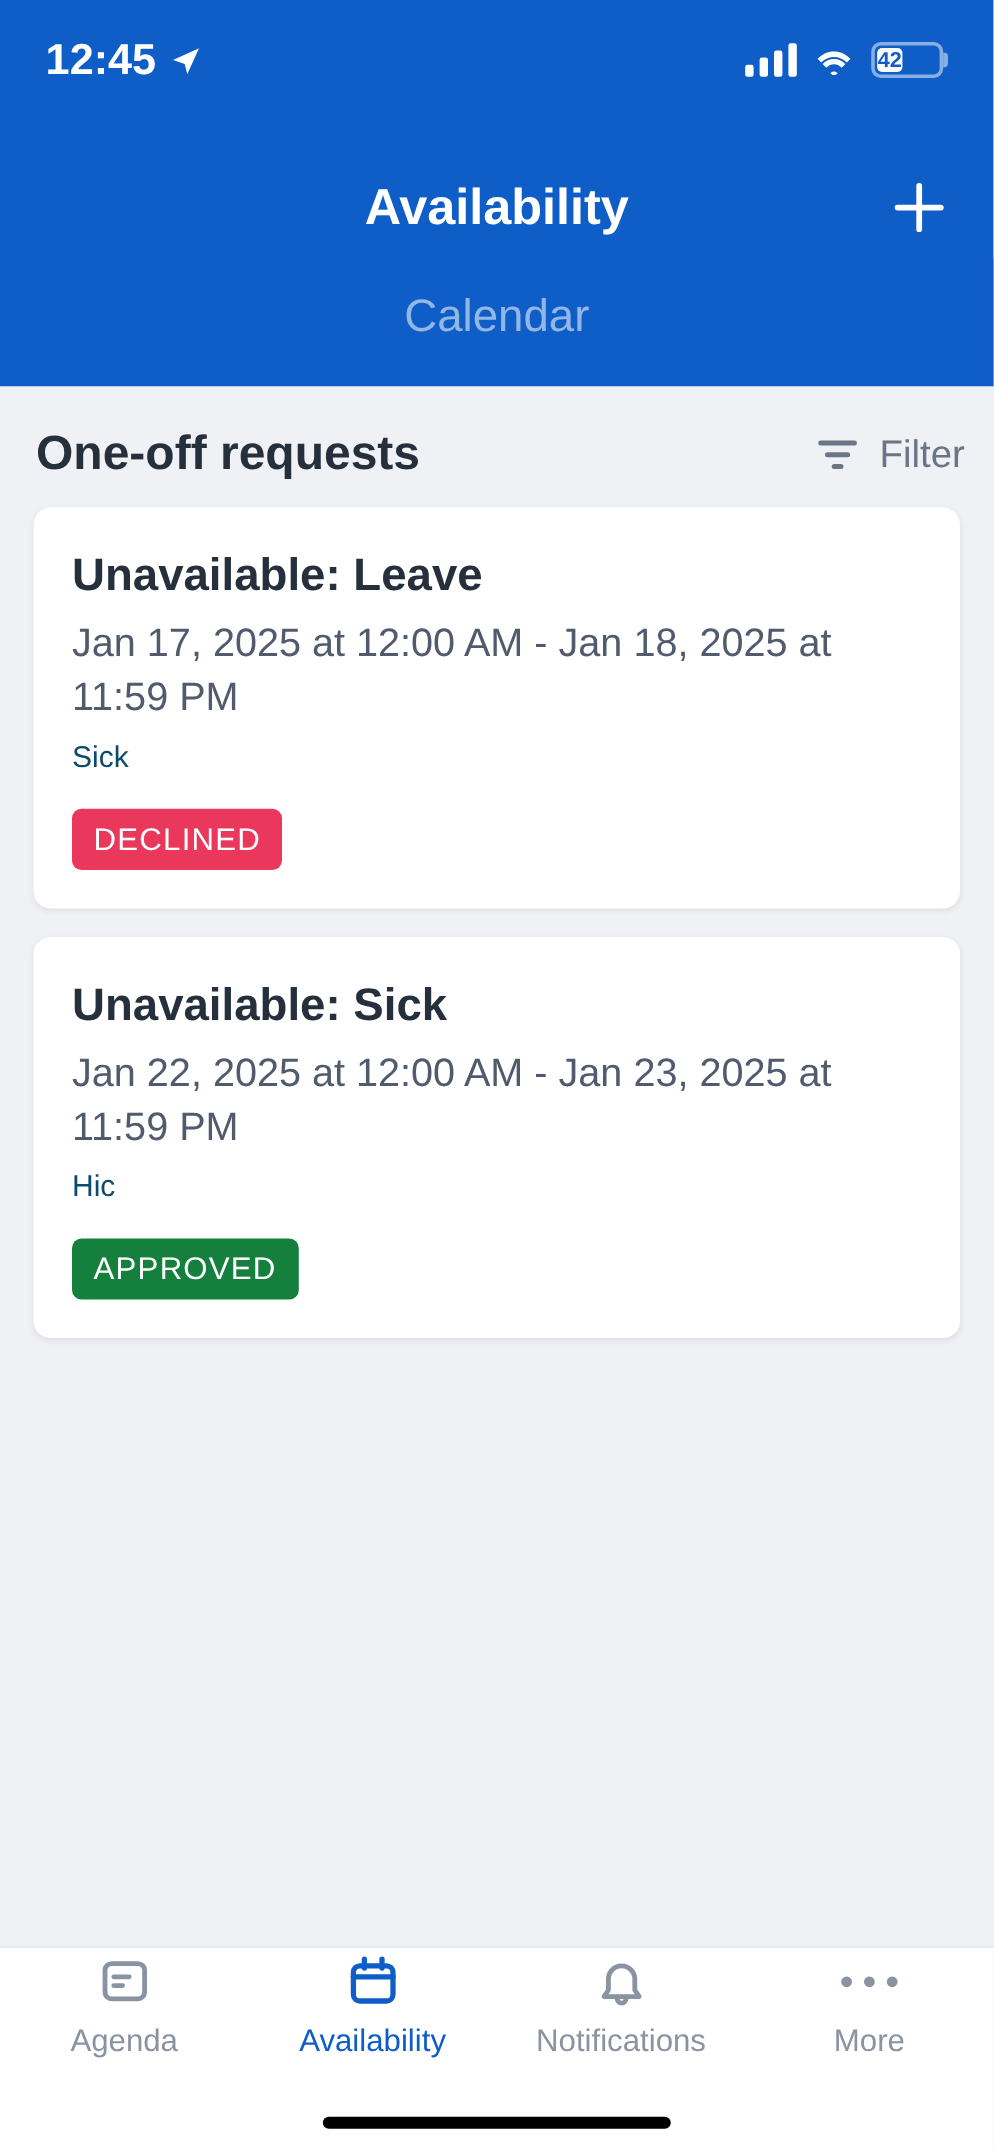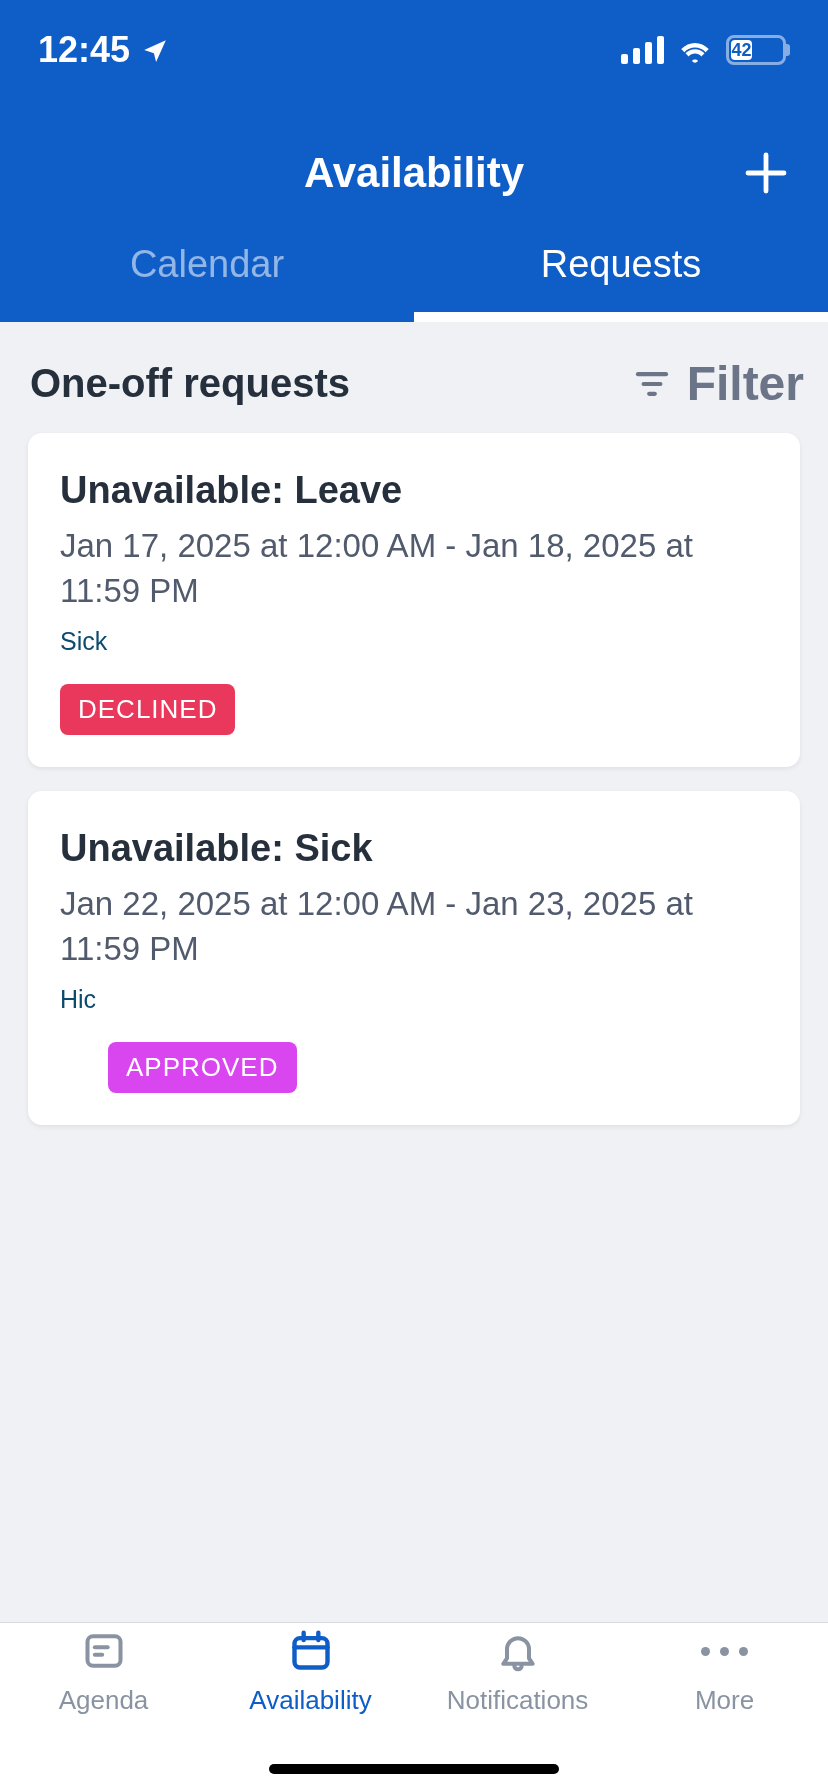--- a/index.html
+++ b/index.html
@@ -27,30 +27,30 @@
 
   
   .tabs { display:flex; background:#0f5dc7; height:106px; }
   .tab { flex:1; display:flex; align-items:center; justify-content:center; font-size:38px; font-weight:400; color:rgba(255,255,255,0.55); border-bottom:10px solid transparent; }
   .tab.active { color:#fff; border-bottom-color:#fff; }
 
   
   .content { flex:1; overflow:auto; background:#eff1f4; }
   .section-header { display:flex; align-items:center; justify-content:space-between; padding:34px 24px 22px 30px; }
   .section-title { font-size:40px; font-weight:800; color:#26303d; }
-  .filter-btn { display:flex; align-items:center; gap:18px; color:#6b7587; font-size:48px; font-weight:700; }
+  .filter-btn { display:flex; align-items:center; gap:18px; color:#6b7587; font-size:32px; font-weight:400; }
   .filter-icon-svg { display:block; }
 
   .card { background:#fff; margin:0 28px 24px 28px; border-radius:14px; box-shadow:0 2px 5px rgba(0,0,0,0.07); padding:36px 32px 32px 32px; }
   .card-title { font-size:38px; font-weight:800; color:#26303d; margin-bottom:12px; }
   .card-date { font-size:33px; font-weight:500; color:#515b6d; line-height:1.35; margin-bottom:14px; }
   .card-note { font-size:25px; font-weight:400; color:#0c4a6e; margin-bottom:28px; }
   .badge { display:inline-block; padding:10px 18px; border-radius:8px; font-size:26px; font-weight:400; letter-spacing:1px; color:#fff; }
   .badge.declined { background:#e9385b; }
-  .badge.approved { background:#d946ef;margin-left:48px; }
+  .badge.approved { background:#15803d; }
 
   
   .bottom-nav { height:170px; background:#fff; border-top:1px solid #d7dbe0; display:flex; padding-top:6px; }
   .nav-item { flex:1; display:flex; flex-direction:column; align-items:center; gap:12px; color:#8a93a2; font-size:26px; font-weight:500; }
   .nav-item.active { color:#0f5dc7; }
   .nav-icon { width:44px; height:44px; }
   .more-dots { display:flex; gap:10px; align-items:center; justify-content:center; height:44px; }
   .more-dots span { width:9px; height:9px; border-radius:50%; background:#8a93a2; }
 
   .home-indicator { position:absolute; bottom:18px; left:50%; transform:translateX(-50%); width:290px; height:10px; background:#000; border-radius:10px; }
@@ -92,21 +92,20 @@
       <div class="header-title">Availability</div>
       <div class="header-add">
         <svg class="plus-svg" width="48" height="48" viewBox="0 0 24 24" fill="none" stroke="#fff" stroke-width="2.4" stroke-linecap="round">
             <line x1="12" y1="3" x2="12" y2="21"></line>
             <line x1="3" y1="12" x2="21" y2="12"></line>
           </svg>
       </div>
     </div>
     <div class="tabs">
       <div class="tab">Calendar</div>
-      <div class="tab active">Requests</div>
     </div>
   </div>
 
   <div class="content">
     <div class="section-header">
       <div class="section-title">One-off requests</div>
       <div class="filter-btn">
         <svg class="filter-icon-svg" width="34" height="28" viewBox="0 0 24 20" fill="none" stroke="#6b7587" stroke-width="3" stroke-linecap="round">
             <line x1="2" y1="3" x2="22" y2="3"></line>
             <line x1="6" y1="10" x2="18" y2="10"></line>

